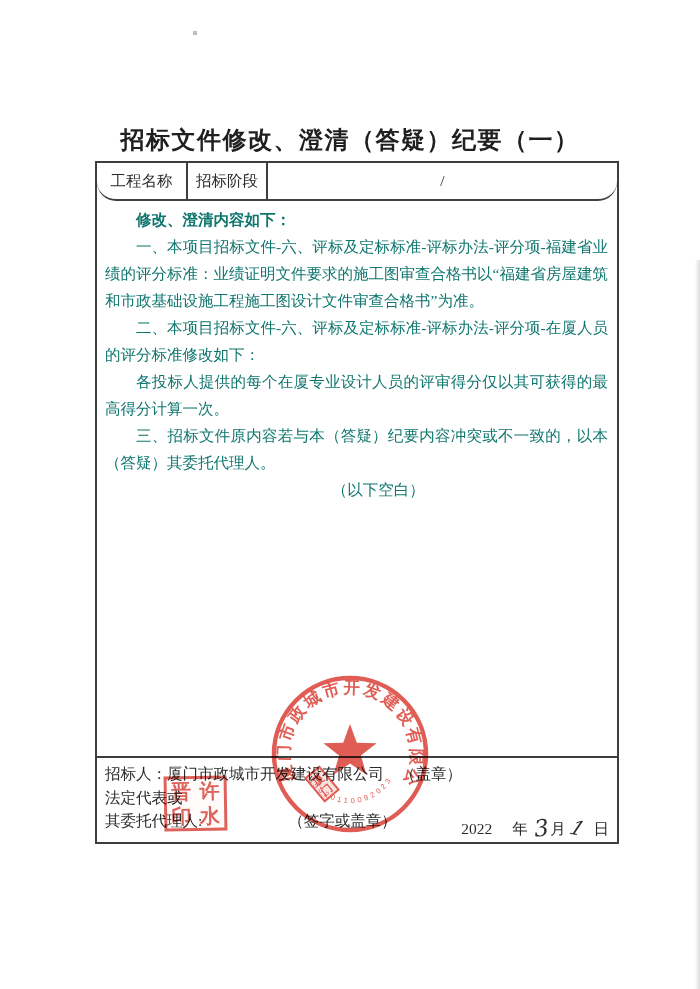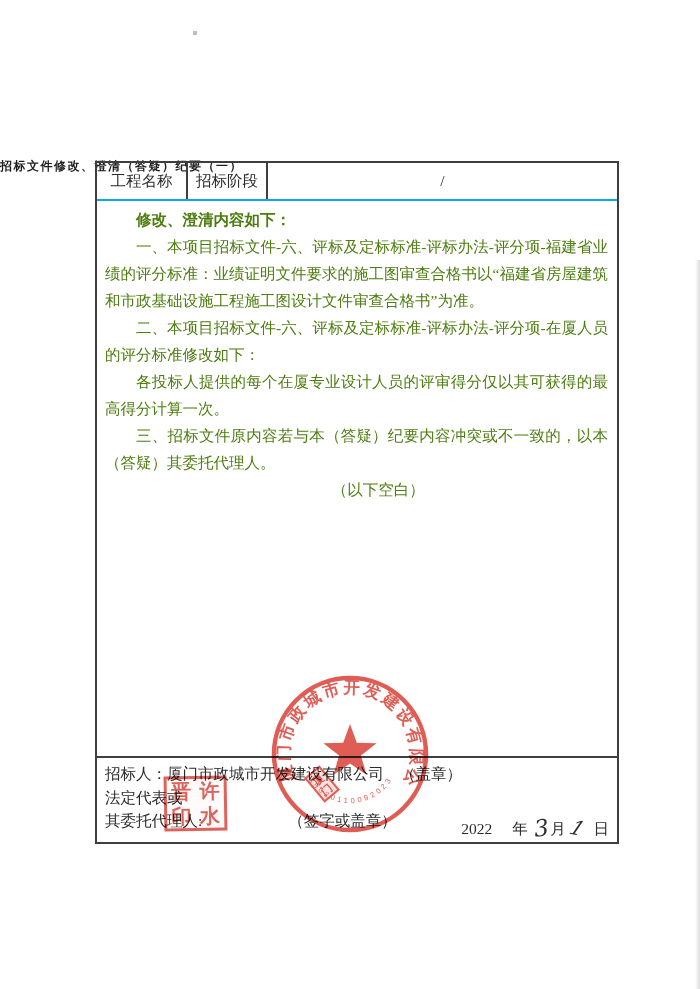--- a/index.html
+++ b/index.html
@@ -5,36 +5,36 @@
   html,body{margin:0;padding:0;}
   body{
     width:700px;height:989px;position:relative;background:#ffffff;
     font-family:"Liberation Serif","DejaVu Serif",serif;color:#2b2b2b;
     overflow:hidden;
   }
   .speck{position:absolute;left:193px;top:31px;width:4px;height:4px;background:#9a9a9a;opacity:.65;}
   .edge-shade{position:absolute;right:0;top:260px;width:5px;height:729px;
     background:linear-gradient(to left,rgba(130,130,130,.28),rgba(130,130,130,0));}
   .doc-title{
-    position:absolute;top:124px;left:0;width:100%;
-    font-size:12px;font-weight:bold;letter-spacing:1.5px;color:#1f1f1f;margin-top:34px;
+    position:absolute;top:124px;left:0;width:100%;text-align:center;
+    font-size:24px;font-weight:bold;letter-spacing:1.5px;color:#1f1f1f;
   }
   
   .tbl{position:absolute;left:95px;top:161px;width:520px;border:2px solid #3e3e3e;}
-  .tbl-header{display:flex;height:36px;border-bottom:2px solid #0ea5e9;}
+  .tbl-header{display:flex;height:36px;border-bottom:2px solid #404040;border-radius:19px;}
   .hcell{display:flex;align-items:center;justify-content:center;
     font-size:15.5px;color:#2b2b2b;box-sizing:border-box;}
   .hc1{width:91px;border-right:2px solid #3e3e3e;}
   .hc2{width:278px;border-right:2px solid #3e3e3e;}
   .hc3{width:80px;border-right:2px solid #3e3e3e;}
   .hc4{flex:1;}
   .tbl-body{height:550px;padding:5px 9px 0 8px;box-sizing:content-box;
     border-bottom:2px solid #3e3e3e;}
   .tbl-body p{margin:0;font-size:15.5px;line-height:27px;text-align:justify;
-    text-indent:2em;color:#4d7c0f;}
+    text-indent:2em;color:#0f766e;}
   .tbl-body p.lead{font-weight:bold;}
   .tbl-body p.blank-note{text-indent:2.8em;text-align:center;}
   .tbl-sig{height:80px;position:relative;padding:4px 8px 0 8px;font-size:15.5px;}
   .sig-line{line-height:23.5px;white-space:nowrap;}
   .seal-note-gap{margin-left:16px;}
   .sign-note-gap{margin-left:86px;}
   .date-line{position:absolute;right:8px;bottom:2px;font-size:15.5px;white-space:nowrap;}
   .date-line .sp{margin-right:20px;}
   .hand{display:inline-block;font-family:"DejaVu Serif",serif;font-style:italic;
     color:#2e2e2e;}

